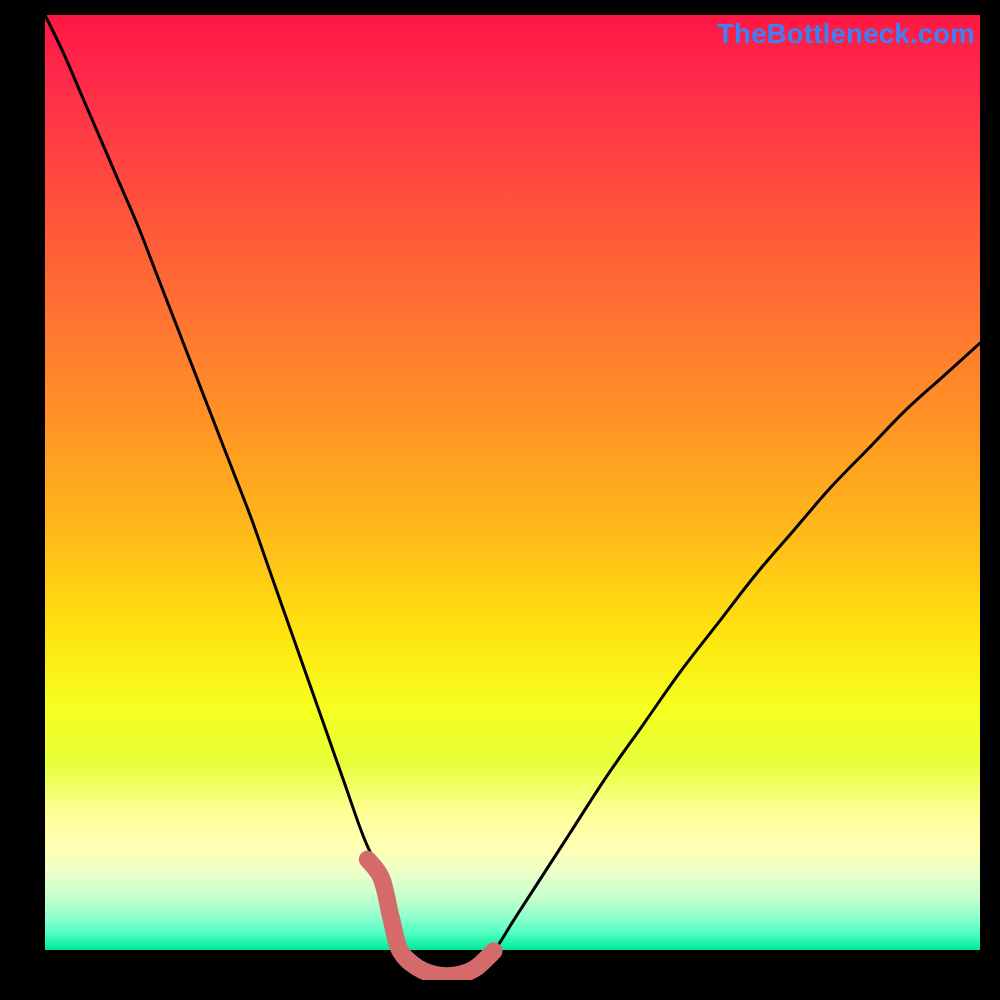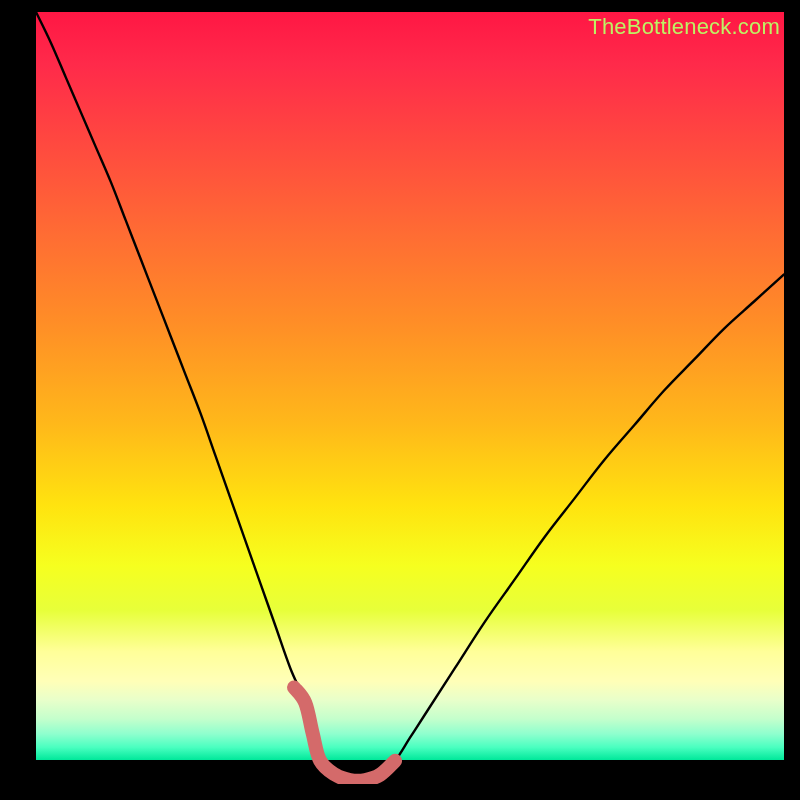--- a/index.html
+++ b/index.html
@@ -32,23 +32,23 @@
   svg.curve-layer {
     position: absolute;
     left: 0; top: 0;
     width: 748px;
     height: 772px;
   }
   .watermark {
     position: absolute;
     top: 14px;
     right: 20px;
-    color: #bef264;
+    color: #3b82f6;
     font-size: 22px;
-    font-weight: 400;
+    font-weight: 700;
     letter-spacing: 0.2px;
     user-select: none;
   }
 </style>
 </head>
 <body>
 
 <div class="frame">
   <div class="plot-area">
     <svg class="gradient-fill" preserveAspectRatio="none" viewBox="0 0 100 100">

